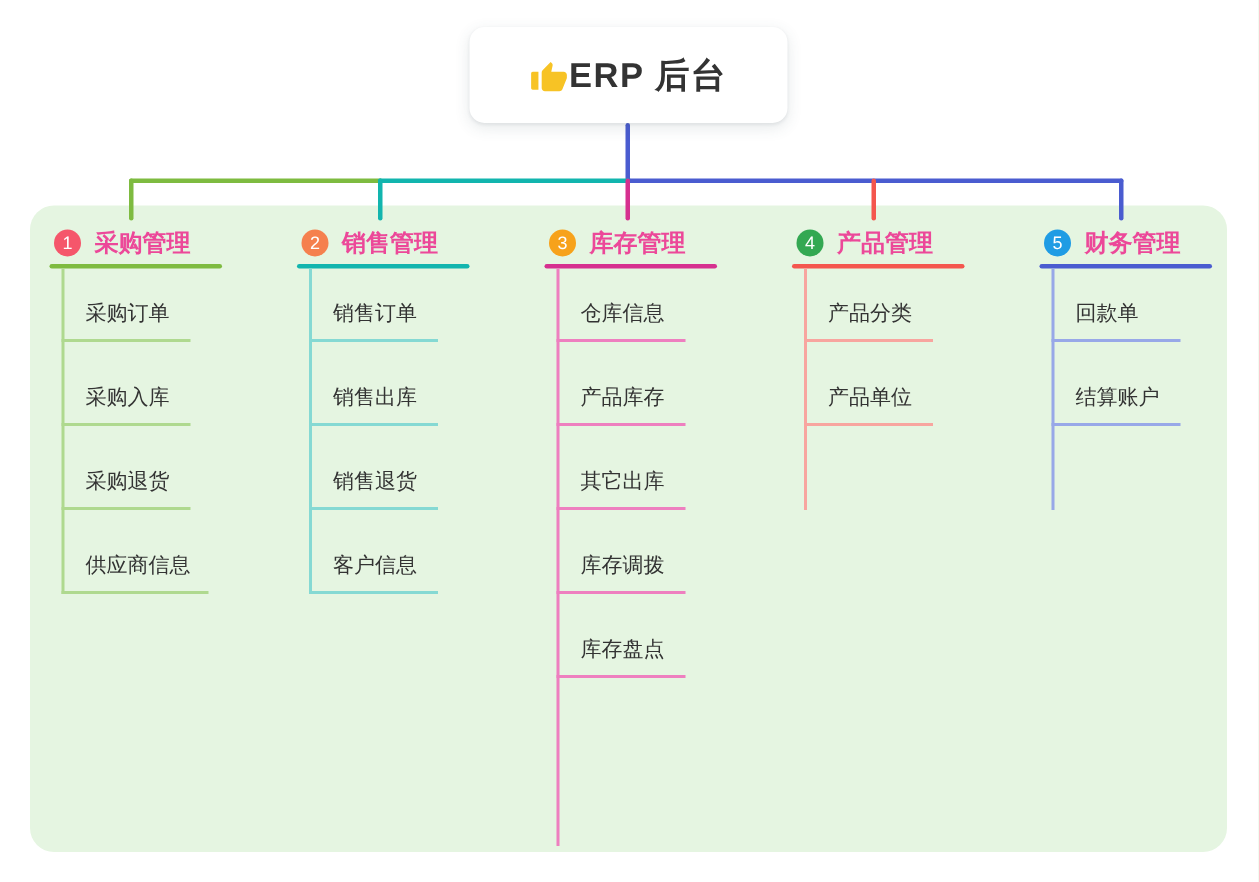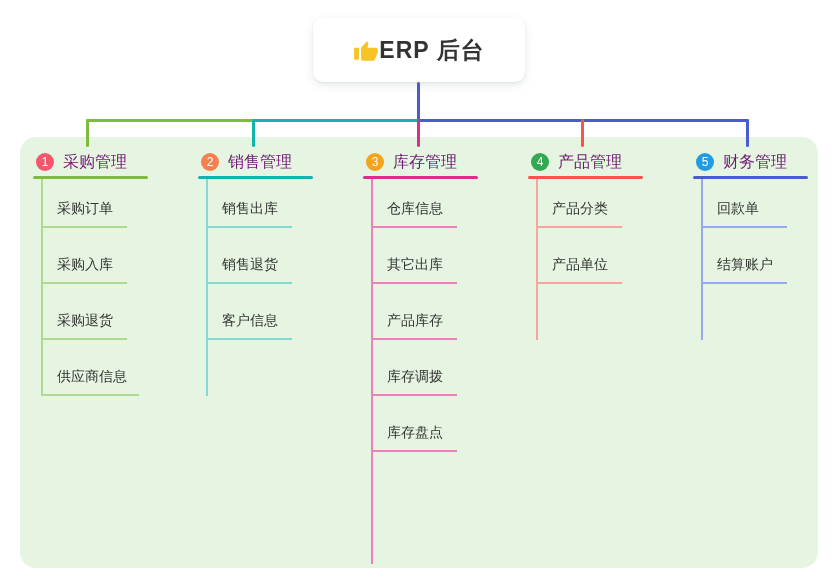--- a/index.html
+++ b/index.html
@@ -43,21 +43,21 @@
   .b4{--strong:#F4564E;--pale:#F8A59F;--badge:#33A852;}
   .b5{--strong:#4A5CD0;--pale:#98A8E8;--badge:#1F9CE4;}
   .branch-header{
     position:absolute;left:0;top:0;height:28px;
     display:flex;align-items:center;gap:9px;padding-left:3px;cursor:pointer;
   }
   .badge{
     width:18px;height:18px;border-radius:50%;background:var(--badge);
     color:#fff;font-size:12px;line-height:18px;text-align:center;flex:none;
   }
-  .branch-title{font-size:16px;font-weight:400;color:#701a75;white-space:nowrap;}
+  .branch-title{font-size:16px;font-weight:700;color:#ec4899;white-space:nowrap;}
   .header-underline{
     position:absolute;left:0;top:28px;width:115px;height:3px;
     background:var(--strong);border-radius:2px;
   }
   .trunk{position:absolute;left:8px;top:31px;width:2px;background:var(--pale);}
   .items{
     position:absolute;left:8px;top:24px;
     display:flex;flex-direction:column;align-items:flex-start;
   }
   .item{
@@ -110,37 +110,38 @@
   </div>
 
   <div class="branch b2" style="left:198px">
     <div class="branch-header">
       <span class="badge">2</span>
       <span class="branch-title">销售管理</span>
     </div>
     <div class="header-underline"></div>
     <div class="trunk" style="height:217px"></div>
     <div class="items">
+      <div class="item">销售订单</div>
       <div class="item">销售出库</div>
       <div class="item">销售退货</div>
       <div class="item">客户信息</div>
     </div>
   </div>
 
   <div class="branch b3" style="left:363px">
     <div class="branch-header">
       <span class="badge">3</span>
       <span class="branch-title">库存管理</span>
     </div>
     <div class="header-underline"></div>
     <div class="trunk" style="height:385px"></div>
     <div class="items">
       <div class="item">仓库信息</div>
+      <div class="item">产品库存</div>
       <div class="item">其它出库</div>
-      <div class="item">产品库存</div>
       <div class="item">库存调拨</div>
       <div class="item">库存盘点</div>
     </div>
   </div>
 
   <div class="branch b4" style="left:528px">
     <div class="branch-header">
       <span class="badge">4</span>
       <span class="branch-title">产品管理</span>
     </div>

